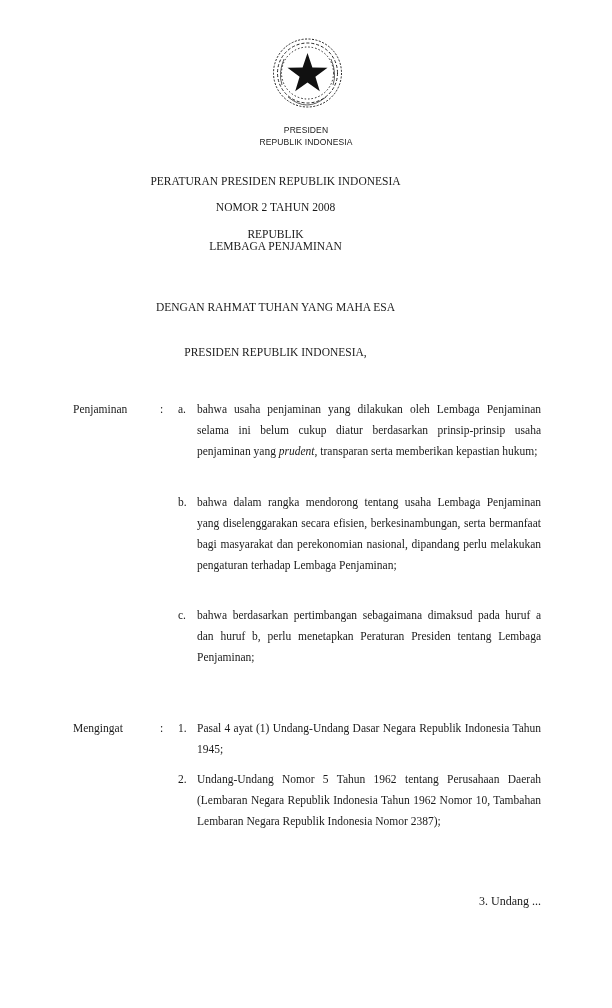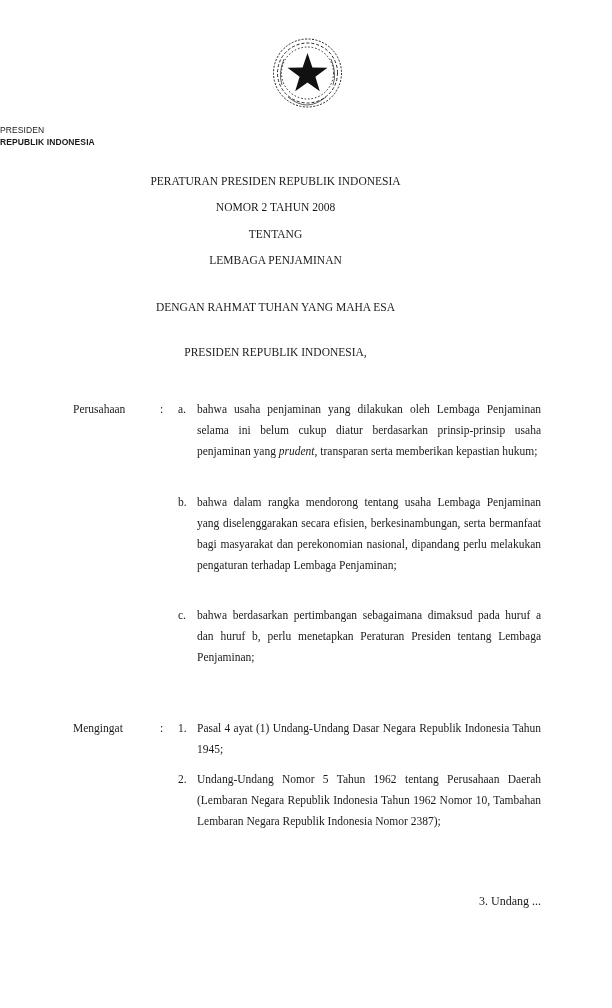--- a/index.html
+++ b/index.html
@@ -1,23 +1,23 @@
 <!DOCTYPE html>
 <html><head>
 <meta charset="utf-8">
 <style>
   html, body { margin: 0; padding: 0; background: #ffffff; }
   body { width: 612px; height: 1008px; position: relative; overflow: hidden;
          font-family: "Liberation Serif", "DejaVu Serif", serif; color: #1a1a1a; }
   .emblem { position: absolute; left: 270px; top: 35px; width: 75px; height: 80px; }
   .emblem svg { width: 75px; height: 80px; }
-  .kop { position: absolute; left: 0; width: 612px; 
+  .kop { position: absolute; left: 0; width: 612px; text-align: center;
          font-family: "Liberation Sans", "DejaVu Sans", sans-serif; font-size: 8.5px; letter-spacing: 0.1px; }
   .kop1 { top: 125px; }
-  .kop2 { top: 137px; font-weight: bold; }
+  .kop2 { top: 137px; }
   .center { position: absolute; left: 0; width: 551px; text-align: center; font-size: 11.5px; }
   .section { position: absolute; left: 0; width: 612px; font-size: 11.5px; line-height: 21px; }
   .label { position: absolute; left: 73px; }
   .colon { position: absolute; left: 160px; }
   .item { position: absolute; left: 0; width: 612px; }
   .marker { position: absolute; left: 178px; }
   .text { position: absolute; left: 197px; width: 344px; text-align: justify; text-align-last: left; }
   .text i { font-style: italic; }
   .footer { position: absolute; right: 71px; top: 894px; font-size: 12px; }
 </style>
@@ -40,28 +40,28 @@
       </g>
       <polygon fill="#111" points="37.5,18 42.4,32.5 57.5,32.8 45.4,41.8 49.8,56.3 37.5,47.5 25.2,56.3 29.6,41.8 17.5,32.8 32.6,32.5"></polygon>
     </svg>
   </div>
 
   <div class="kop kop1">PRESIDEN</div>
   <div class="kop kop2">REPUBLIK INDONESIA</div>
 
   <div class="center" style="top:175px">PERATURAN PRESIDEN REPUBLIK INDONESIA</div>
   <div class="center" style="top:201px">NOMOR  2  TAHUN  2008</div>
-  <div class="center" style="top:228px">TENTANG</div>
-  <div class="center" style="top:254px">LEMBAGA PENJAMINAN</div>
+  <div class="center" style="top:228px">REPUBLIK</div>
+  <div class="center" style="top:240px">LEMBAGA PENJAMINAN</div>
 
   <div class="center" style="top:301px">DENGAN RAHMAT TUHAN YANG MAHA ESA</div>
   <div class="center" style="top:346px">PRESIDEN REPUBLIK INDONESIA,</div>
 
   <div class="section" style="top:399px">
-    <span class="label">Perusahaan</span>
+    <span class="label">Penjaminan</span>
     <span class="colon">:</span>
 
     <div class="item" style="top:0">
       <span class="marker">a.</span>
       <div class="text"><span>bahwa usaha penjaminan yang dilakukan oleh Lembaga Penjaminan selama ini belum cukup diatur berdasarkan prinsip-prinsip usaha penjaminan yang </span><i>prudent</i><span>, transparan serta memberikan kepastian hukum;</span></div>
     </div>
 
     <div class="item" style="top:93px">
       <span class="marker">b.</span>
       <div class="text">bahwa dalam rangka mendorong tentang usaha Lembaga Penjaminan yang diselenggarakan secara efisien, berkesinambungan, serta bermanfaat bagi masyarakat dan perekonomian nasional, dipandang perlu melakukan pengaturan terhadap Lembaga Penjaminan;</div>

